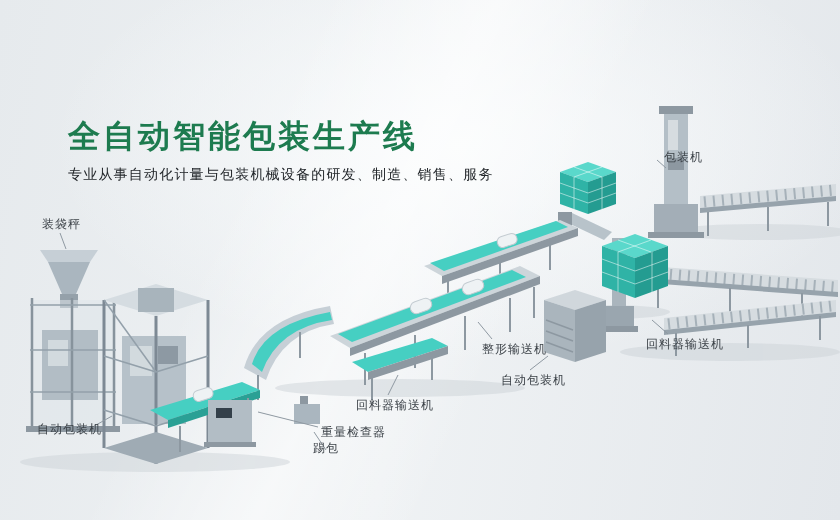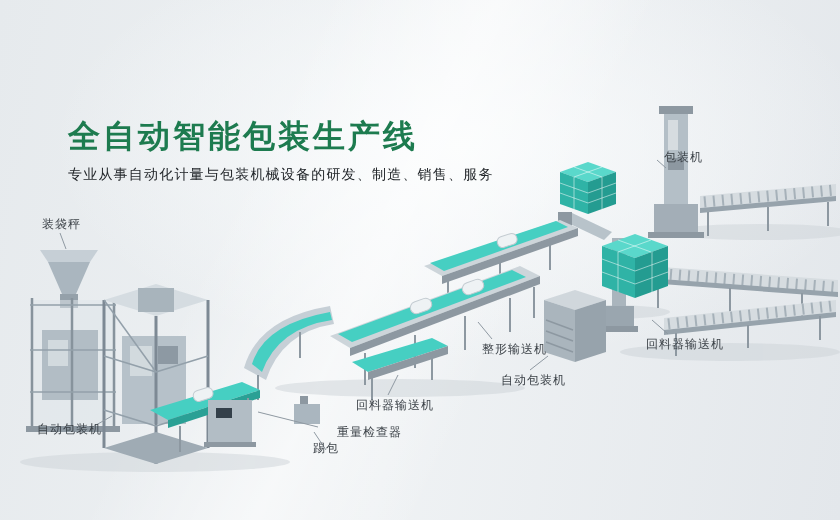--- a/index.html
+++ b/index.html
@@ -16,21 +16,21 @@
   .headline{position:absolute;left:68px;top:118px}
   .title{font-size:32px;font-weight:bold;color:#1d7b4f;letter-spacing:3px;line-height:1.15}
   .subtitle{margin-top:11px;font-size:14px;color:#23272b;letter-spacing:1.2px}
   .mlabel{position:absolute;font-size:12px;color:#3c4248;letter-spacing:1px;white-space:nowrap}
   .lbl-bagging-scale{left:42px;top:216px}
   .lbl-packing-machine{left:664px;top:149px}
   .lbl-shaping-conveyor{left:482px;top:341px}
   .lbl-palletizing-robot{left:646px;top:336px}
   .lbl-pallet-distributor{left:501px;top:372px}
   .lbl-return-conveyor{left:356px;top:397px}
-  .lbl-weight-checker{left:337px;top:424px}
+  .lbl-weight-checker{left:321px;top:424px}
   .lbl-kick-bag{left:313px;top:440px}
   .lbl-auto-packing-machine{left:37px;top:421px}
 </style>
 </head>
 <body>
 
 <div class="stage">
 
   <svg class="scene" viewBox="0 0 840 520" xmlns="http://www.w3.org/2000/svg">
 

